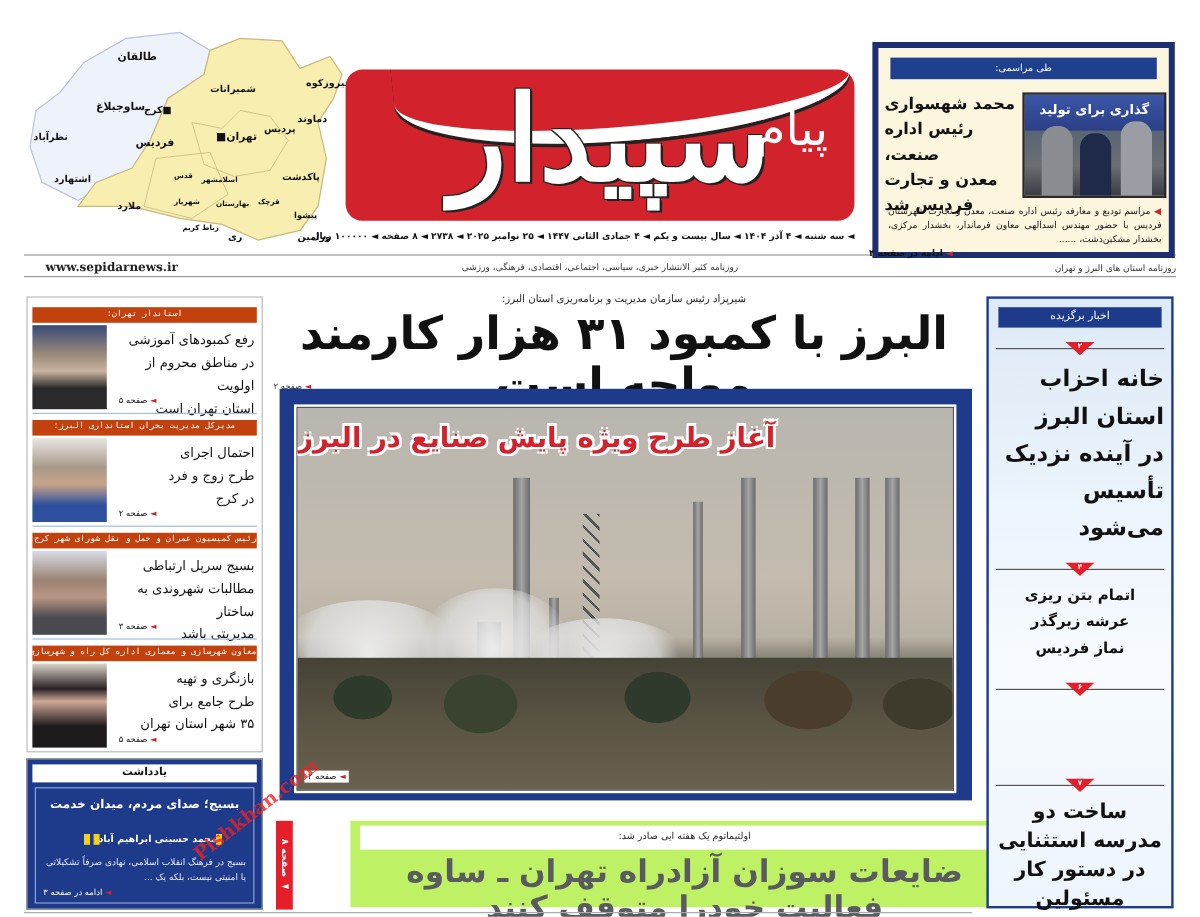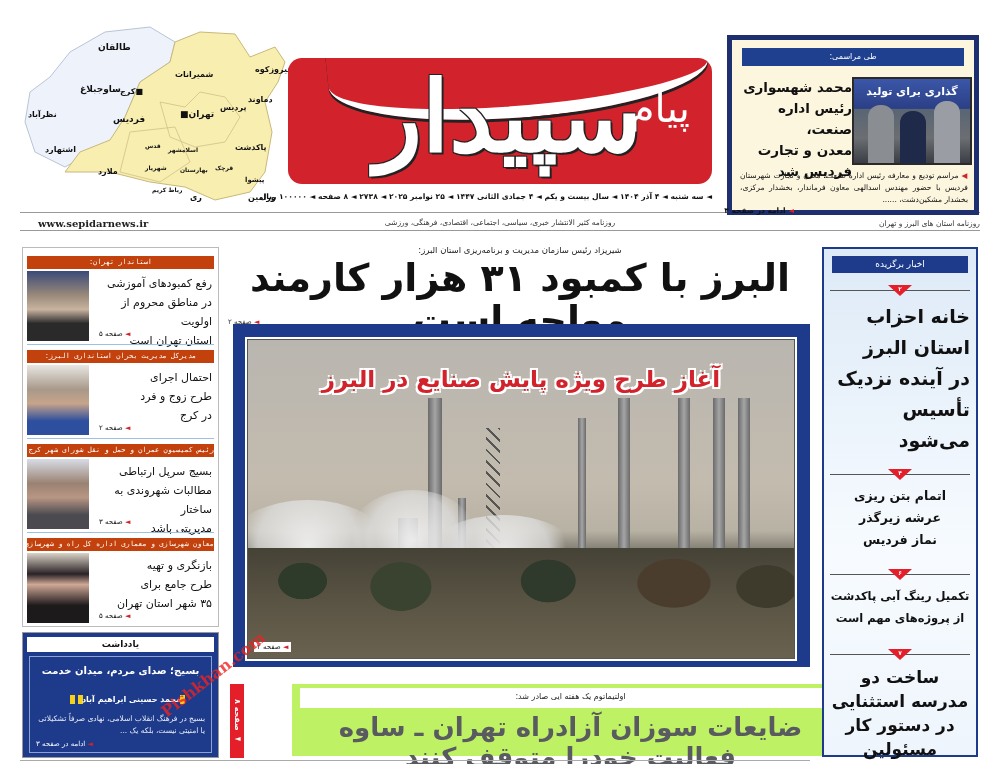--- a/index.html
+++ b/index.html
@@ -27,39 +27,39 @@
   #mid-rule { left: 20px; top: 230px; width: 960px; height: 1px; background: #999; }
   #website { left: 38px; top: 218px; direction: ltr; font-family: "DejaVu Serif", serif; font-weight: bold; font-size: 10px; color: #222; }
   #subtitle-right { left: 820px; top: 219px; width: 160px; text-align: right; font-size: 7.5px; color: #333; }
 
   
   #topbox { left: 727px; top: 12px; width: 252px; height: 180px; border: 5px solid #1d2f6e; background: #fdf6df; margin-top: 23px; }
   #topbox .kicker { position: absolute; left: 10px; right: 10px; top: 8px; height: 18px; background: #1f3f8f; color: #fff; font-size: 8px; text-align: center; line-height: 18px; }
   #topbox .photo { position: absolute; left: 120px; top: 37px; width: 120px; height: 88px; background: linear-gradient(180deg, #3b57a8 0%, #2b3f86 35%, #596574 36%, #6b6e72 70%, #3a3d44 100%); border: 2px solid #2a2a2a; }
   #topbox .photo .banner { position: absolute; left: 0; right: 0; top: 6px; color: #fff; font-size: 11px; text-align: center; font-weight: bold; }
   #topbox .photo .person { position: absolute; bottom: 0; width: 26px; border-radius: 12px 12px 0 0; }
-  #topbox .headline { position: absolute; right: 122px; top: 37px; width: 115px; text-align: right; font-size: 13.5px; font-weight: bold; line-height: 21px; color: #111; }
+  #topbox .headline { position: absolute; right: 122px; top: 37px; width: 115px; text-align: left; font-size: 13.5px; font-weight: bold; line-height: 21px; color: #111; }
   #topbox .body { position: absolute; left: 8px; right: 6px; top: 130px; font-size: 7.6px; line-height: 12px; text-align: justify; color: #111; }
   #topbox .body .arr { color: #d2222b; }
   #topbox .more { position: absolute; right: 180px; top: 166px; width: 60px; font-size: 7.5px; font-weight: bold; white-space: nowrap; }
   #topbox .more .arr { color: #d2222b; }
 
   
   #lead-kicker { left: 240px; top: 245px; width: 560px; text-align: center; font-size: 8.5px; color: #222; }
   #lead-headline { left: 235px; top: 258px; width: 570px; text-align: center; font-size: 38px; font-weight: bold; color: #111; letter-spacing: -1px; line-height: 1.1; }
   #lead-page { left: 228px; top: 318px; font-size: 7px; color: #333; white-space: nowrap; }
   .arr-red { color: #d2222b; }
 
   
   #photo-frame { left: 233px; top: 324px; width: 577px; height: 343px; background: #1d3b8a; padding: 8px; }
   #photo-inner { position: absolute; left: 12px; top: 13px; width: 552px; height: 324px; background: #fff; padding: 2px; }
   #photo { position: relative; width: 100%; height: 100%; overflow: hidden;
     background: linear-gradient(180deg, #b9b6b0 0%, #c3bbae 45%, #b8b2a4 60%, #5e5b51 70%, #3d3b33 85%, #4a4538 100%); border: 1px solid #555; }
-  #photo .caption { position: absolute; left: 0; right: 0; top: 12px; text-align: center; font-size: 23px; font-weight: bold; color: #d2222b;
-    text-shadow: 2px 2px 0 #fff, -2px -2px 0 #fff, 2px -2px 0 #fff, -2px 2px 0 #fff, 0 2px 0 #fff, 2px 0 0 #fff; margin-top: 14px; }
+  #photo .caption { position: absolute; left: 0; right: 0; top: 12px; text-align: left; font-size: 23px; font-weight: bold; color: #d2222b;
+    text-shadow: 2px 2px 0 #fff, -2px -2px 0 #fff, 2px -2px 0 #fff, -2px 2px 0 #fff, 0 2px 0 #fff, 2px 0 0 #fff; }
   .stack { position: absolute; bottom: 60px; background: linear-gradient(90deg, #6a6a6a, #a5a5a5 50%, #6a6a6a); }
   .smoke { position: absolute; border-radius: 50%; background: radial-gradient(circle, rgba(240,240,240,0.95) 0%, rgba(225,225,225,0.7) 55%, rgba(220,220,220,0) 75%); }
   .trees { position: absolute; left: 0; right: 0; bottom: 0; height: 110px; background:
     radial-gradient(ellipse 40px 30px at 10% 30%, #2e3a2a 60%, transparent 62%),
     radial-gradient(ellipse 50px 40px at 28% 35%, #3a4230 60%, transparent 62%),
     radial-gradient(ellipse 45px 35px at 55% 30%, #2f3a2c 60%, transparent 62%),
     radial-gradient(ellipse 60px 40px at 78% 32%, #4a3d2e 60%, transparent 62%),
     radial-gradient(ellipse 50px 35px at 95% 35%, #3e3a2c 60%, transparent 62%),
     linear-gradient(180deg, #454236 0%, #5a5444 50%, #6a6250 100%); }
   #photo .photo-page { position: absolute; left: 6px; bottom: 6px; background: #fff; font-size: 7px; padding: 1px 3px; color: #111; }
@@ -295,24 +295,20 @@
       <div>اتمام بتن ریزی</div>
       <div>عرشه زیرگذر</div>
       <div>نماز فردیس</div>
     </div>
   </div>
 
   <div class="ritem" style="top:320px;height:80px;">
     <div class="sep"></div>
     <div class="num"></div>
     <div class="numtxt">۶</div>
-    <div class="title" style="font-size:11.5px;line-height:22px;">
-      <div>تکمیل رینگ آبی پاکدشت</div>
-      <div>از پروژه‌های مهم است</div>
-    </div>
   </div>
 
   <div class="ritem" style="top:400px;height:100px;">
     <div class="sep"></div>
     <div class="num"></div>
     <div class="numtxt">۷</div>
     <div class="title" style="font-size:17px;line-height:24px;">
       <div>ساخت دو مدرسه استثنایی</div>
       <div>در دستور کار مسئولین</div>
       <div>بهارستان قدس</div>

